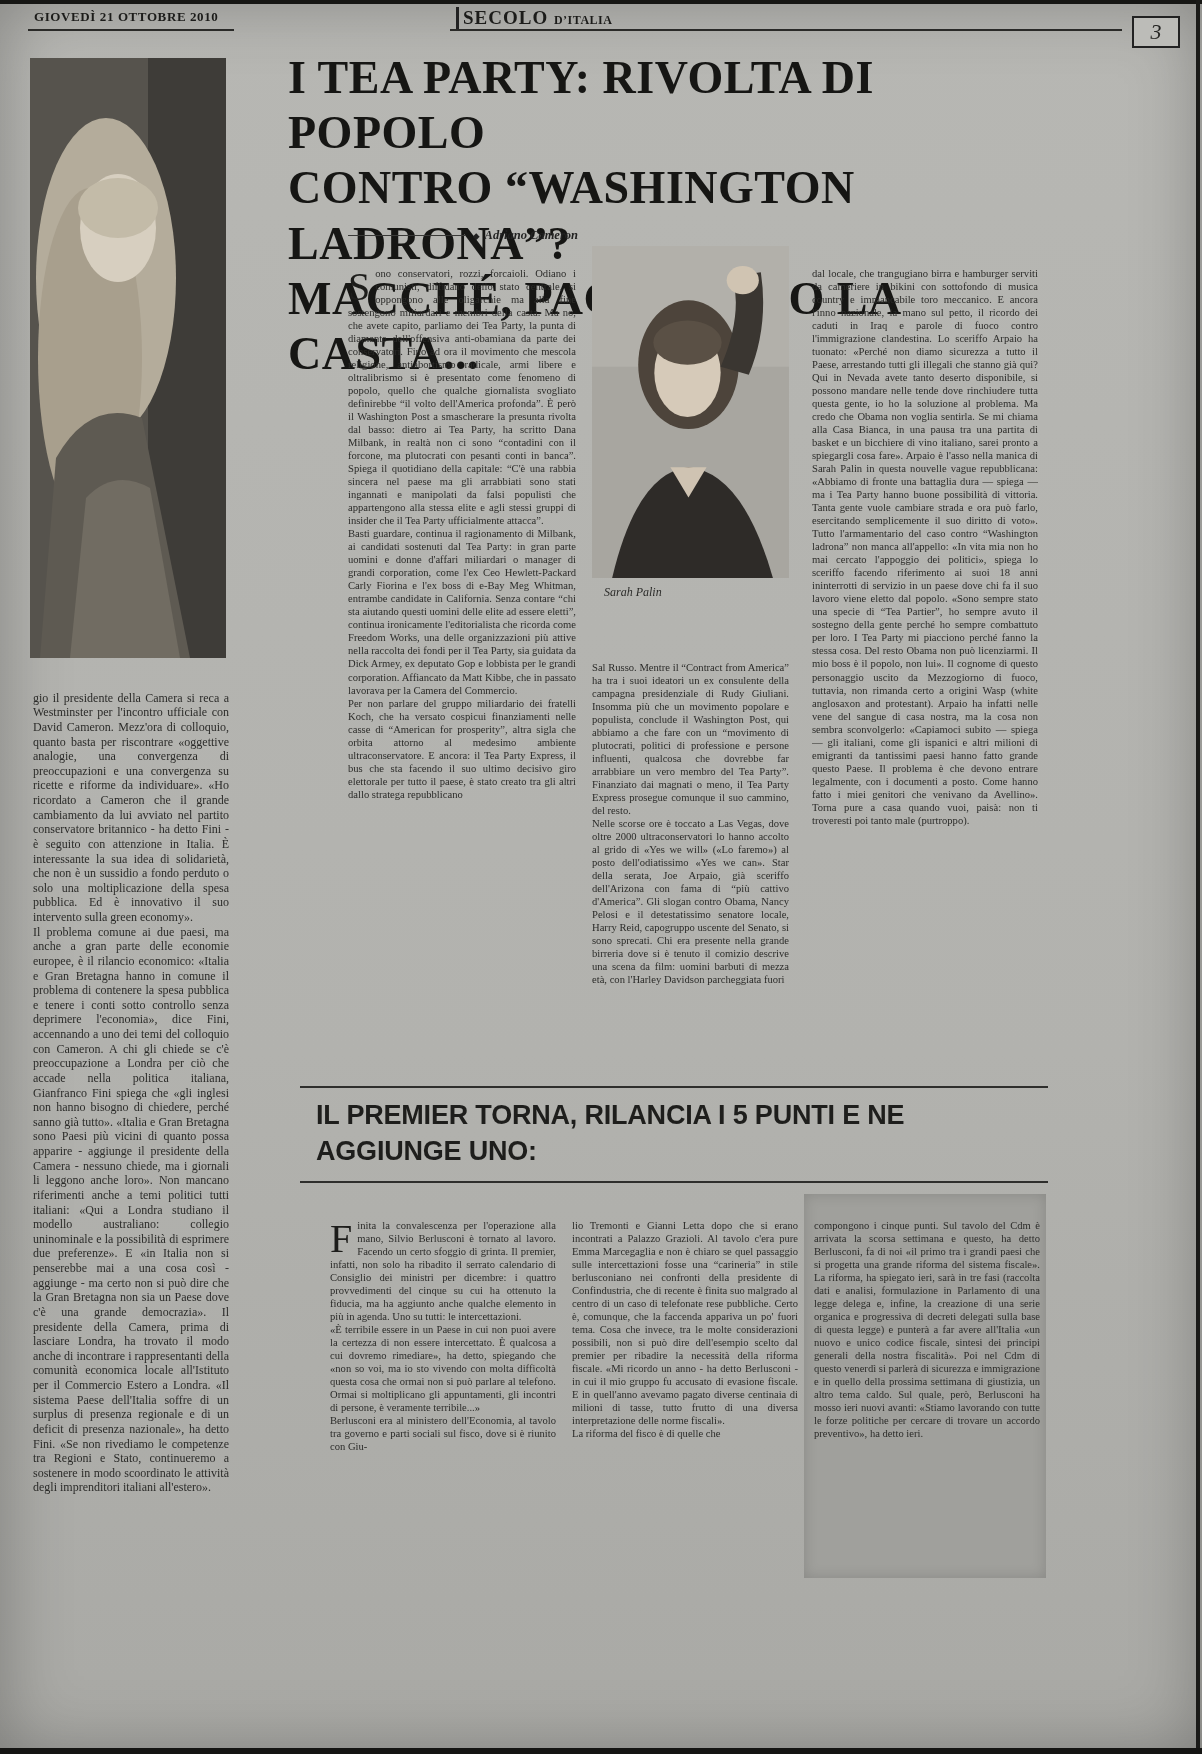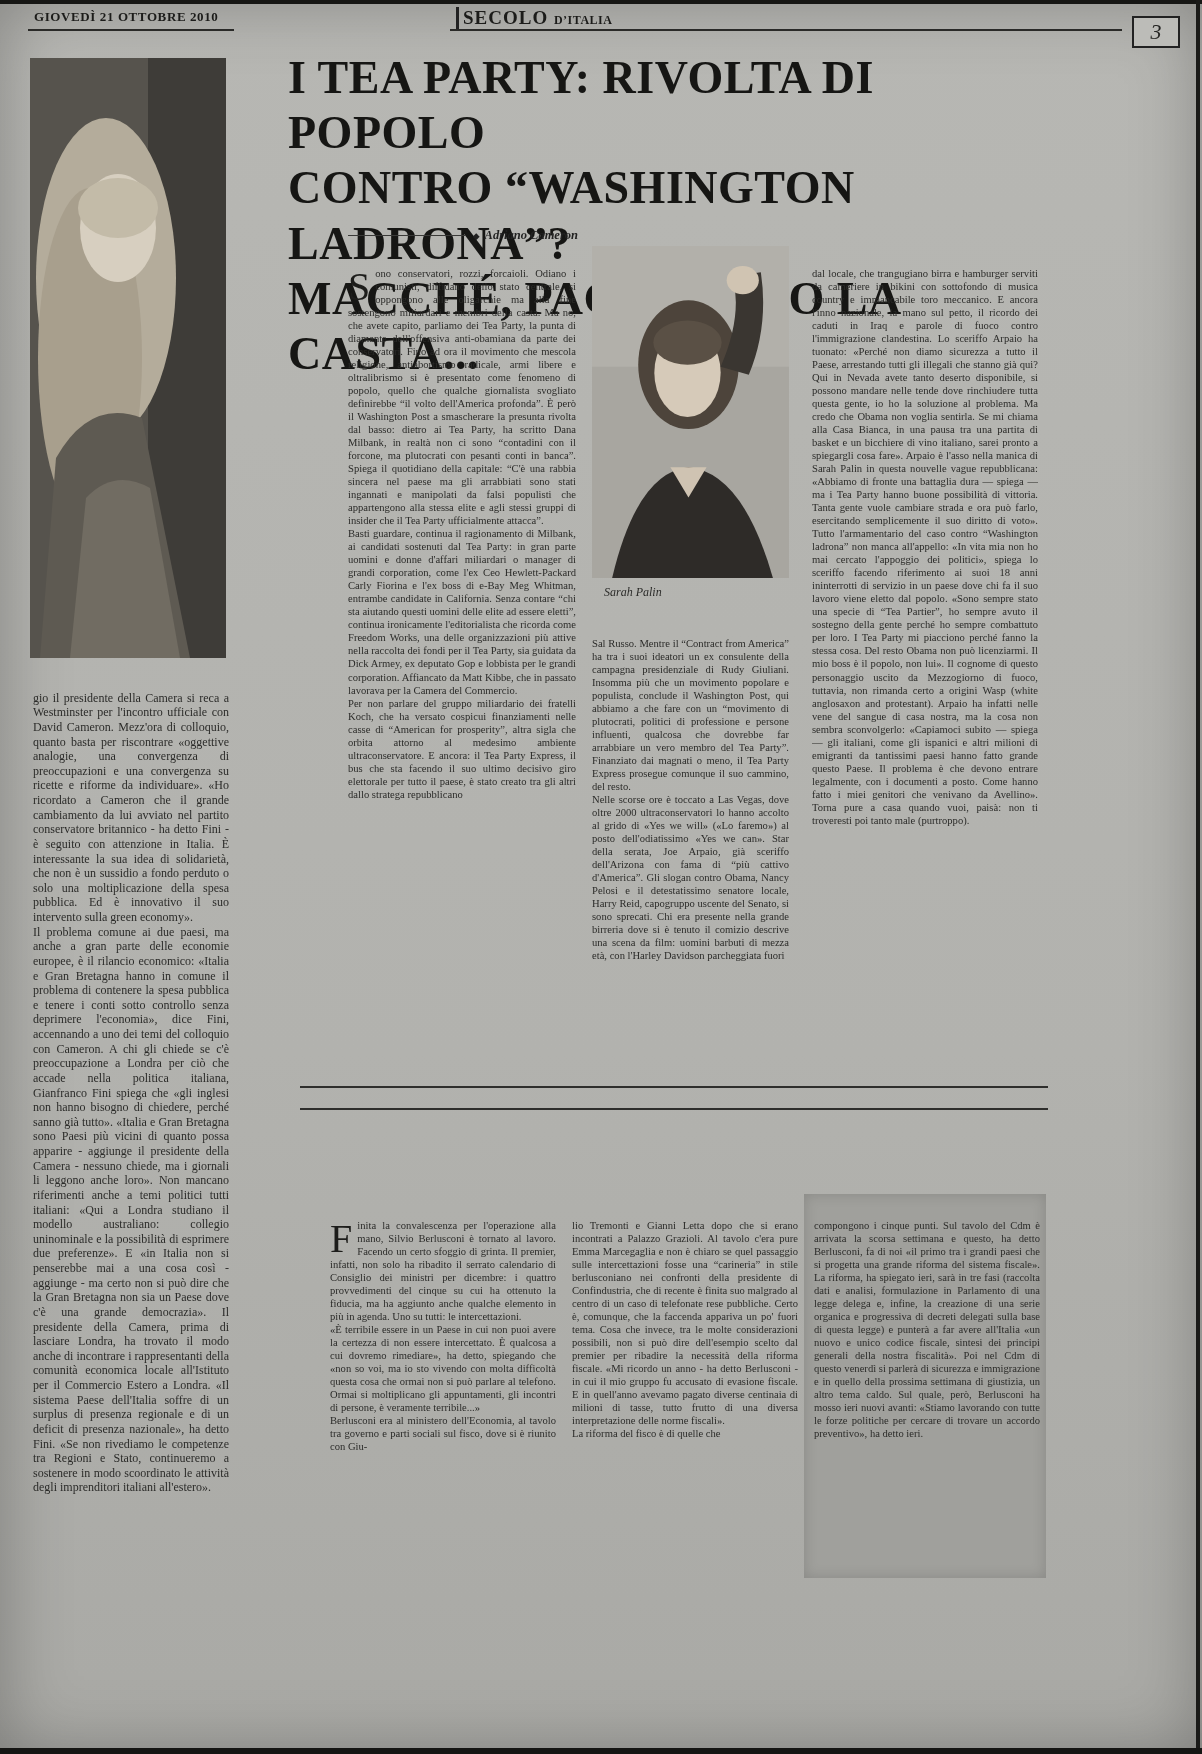--- a/index.html
+++ b/index.html
@@ -28,21 +28,21 @@
   .photo-frame svg{display:block;width:100%;height:100%;}
 
   .headline{position:absolute;left:288px;top:50px;width:775px;font-size:46px;font-weight:bold;line-height:1.2;letter-spacing:.5px;color:#161614;}
 
   .byline{position:absolute;left:348px;top:228px;width:230px;display:flex;align-items:center;font-size:12.5px;font-weight:bold;font-style:italic;color:#222;}
   .byline .rule{flex:1;height:1px;background:#3a3a38;margin-right:7px;}
   .byline .diamond{margin-right:5px;font-size:9px;font-style:normal;}
 
   .body-text{font-size:10.6px;line-height:1.23;text-align:justify;white-space:pre-line;overflow:hidden;color:#2b2b29;}
   .col1{position:absolute;left:348px;top:254px;width:228px;height:824px;}
-  .col2{position:absolute;left:592px;top:624px;width:197px;height:458px;}
+  .col2{position:absolute;left:592px;top:648px;width:197px;height:458px;}
   .col3{position:absolute;left:812px;top:254px;width:226px;height:824px;}
 
   .caption{position:absolute;left:604px;top:585px;font-style:italic;font-size:12px;color:#2b2b29;}
 
   .sidebar{position:absolute;left:33px;top:676px;width:196px;height:900px;font-size:12px;line-height:1.22;}
 
   .dropcap{float:left;font-size:40px;line-height:33px;padding:3px 5px 0 0;font-weight:normal;color:#1d1d1b;}
 
   .second-head{
     position:absolute;left:300px;top:1086px;width:748px;
@@ -127,20 +127,21 @@
   <div class="body-text col3">
     <span>dal locale, che trangugiano birra e hamburger serviti da cameriere in bikini con sottofondo di musica country e immancabile toro meccanico. E ancora l'inno nazionale, la mano sul petto, il ricordo dei caduti in Iraq e parole di fuoco contro l'immigrazione clandestina. Lo sceriffo Arpaio ha tuonato: «Perché non diamo sicurezza a tutto il Paese, arrestando tutti gli illegali che stanno già qui? Qui in Nevada avete tanto deserto disponibile, si possono mandare nelle tende dove rinchiudere tutta questa gente, io ho la soluzione al problema. Ma credo che Obama non voglia sentirla. Se mi chiama alla Casa Bianca, in una pausa tra una partita di basket e un bicchiere di vino italiano, sarei pronto a spiegargli cosa fare». Arpaio è l'asso nella manica di Sarah Palin in questa nouvelle vague repubblicana: «Abbiamo di fronte una battaglia dura — spiega — ma i Tea Party hanno buone possibilità di vittoria. Tanta gente vuole cambiare strada e ora può farlo, esercitando semplicemente il suo diritto di voto». Tutto l'armamentario del caso contro “Washington ladrona” non manca all'appello: «In vita mia non ho mai cercato l'appoggio dei politici», spiega lo sceriffo facendo riferimento ai suoi 18 anni ininterrotti di servizio in un paese dove chi fa il suo lavoro viene eletto dal popolo. «Sono sempre stato una specie di “Tea Partier”, ho sempre avuto il sostegno della gente perché ho sempre combattuto per loro. I Tea Party mi piacciono perché fanno la stessa cosa. Del resto Obama non può licenziarmi. Il mio boss è il popolo, non lui». Il cognome di questo personaggio uscito da Mezzogiorno di fuoco, tuttavia, non rimanda certo a origini Wasp (white anglosaxon and protestant). Arpaio ha infatti nelle vene del sangue di casa nostra, ma la cosa non sembra sconvolgerlo: «Capiamoci subito — spiega — gli italiani, come gli ispanici e altri milioni di emigranti da tantissimi paesi hanno fatto grande questo Paese. Il problema è che devono entrare legalmente, con i documenti a posto. Come hanno fatto i miei genitori che venivano da Avellino». Torna pure a casa quando vuoi, paisà: non ti troveresti poi tanto male (purtroppo).</span>
   </div>
 
   <div class="body-text sidebar">
     <span>gio il presidente della Camera si reca a Westminster per l'incontro ufficiale con David Cameron. Mezz'ora di colloquio, quanto basta per riscontrare «oggettive analogie, una convergenza di preoccupazioni e una convergenza su ricette e riforme da individuare». «Ho ricordato a Cameron che il grande cambiamento da lui avviato nel partito conservatore britannico - ha detto Fini - è seguito con attenzione in Italia. È interessante la sua idea di solidarietà, che non è un sussidio a fondo perduto o solo una moltiplicazione della spesa pubblica. Ed è innovativo il suo intervento sulla green economy».
 Il problema comune ai due paesi, ma anche a gran parte delle economie europee, è il rilancio economico: «Italia e Gran Bretagna hanno in comune il problema di contenere la spesa pubblica e tenere i conti sotto controllo senza deprimere l'economia», dice Fini, accennando a uno dei temi del colloquio con Cameron. A chi gli chiede se c'è preoccupazione a Londra per ciò che accade nella politica italiana, Gianfranco Fini spiega che «gli inglesi non hanno bisogno di chiedere, perché sanno già tutto». «Italia e Gran Bretagna sono Paesi più vicini di quanto possa apparire - aggiunge il presidente della Camera - nessuno chiede, ma i giornali li leggono anche loro». Non mancano riferimenti anche a temi politici tutti italiani: «Qui a Londra studiano il modello australiano: collegio uninominale e la possibilità di esprimere due preferenze». E «in Italia non si penserebbe mai a una cosa così - aggiunge - ma certo non si può dire che la Gran Bretagna non sia un Paese dove c'è una grande democrazia». Il presidente della Camera, prima di lasciare Londra, ha trovato il modo anche di incontrare i rappresentanti della comunità economica locale all'Istituto per il Commercio Estero a Londra. «Il sistema Paese dell'Italia soffre di un surplus di presenza regionale e di un deficit di presenza nazionale», ha detto Fini. «Se non rivediamo le competenze tra Regioni e Stato, continueremo a sostenere in modo scoordinato le attività degli imprenditori italiani all'estero».</span>
   </div>
 
   <div class="second-head">
+    <div>IL PREMIER TORNA, RILANCIA I 5 PUNTI E NE AGGIUNGE UNO:</div>
   </div>
 
   <div class="gray-panel"></div>
 
   <div class="body-text bcol bcol1">
     <span class="dropcap">F</span><span>inita la convalescenza per l'operazione alla mano, Silvio Berlusconi è tornato al lavoro. Facendo un certo sfoggio di grinta. Il premier, infatti, non solo ha ribadito il serrato calendario di Consiglio dei ministri per dicembre: i quattro provvedimenti del cinque su cui ha ottenuto la fiducia, ma ha aggiunto anche qualche elemento in più in agenda. Uno su tutti: le intercettazioni.
 «È terribile essere in un Paese in cui non puoi avere la certezza di non essere intercettato. È qualcosa a cui dovremo rimediare», ha detto, spiegando che «non so voi, ma io sto vivendo con molta difficoltà questa cosa che ormai non si può parlare al telefono. Ormai si moltiplicano gli appuntamenti, gli incontri di persone, è veramente terribile...»
 Berlusconi era al ministero dell'Economia, al tavolo tra governo e parti sociali sul fisco, dove si è riunito con Giu-</span>
   </div>
   <div class="body-text bcol bcol2">

